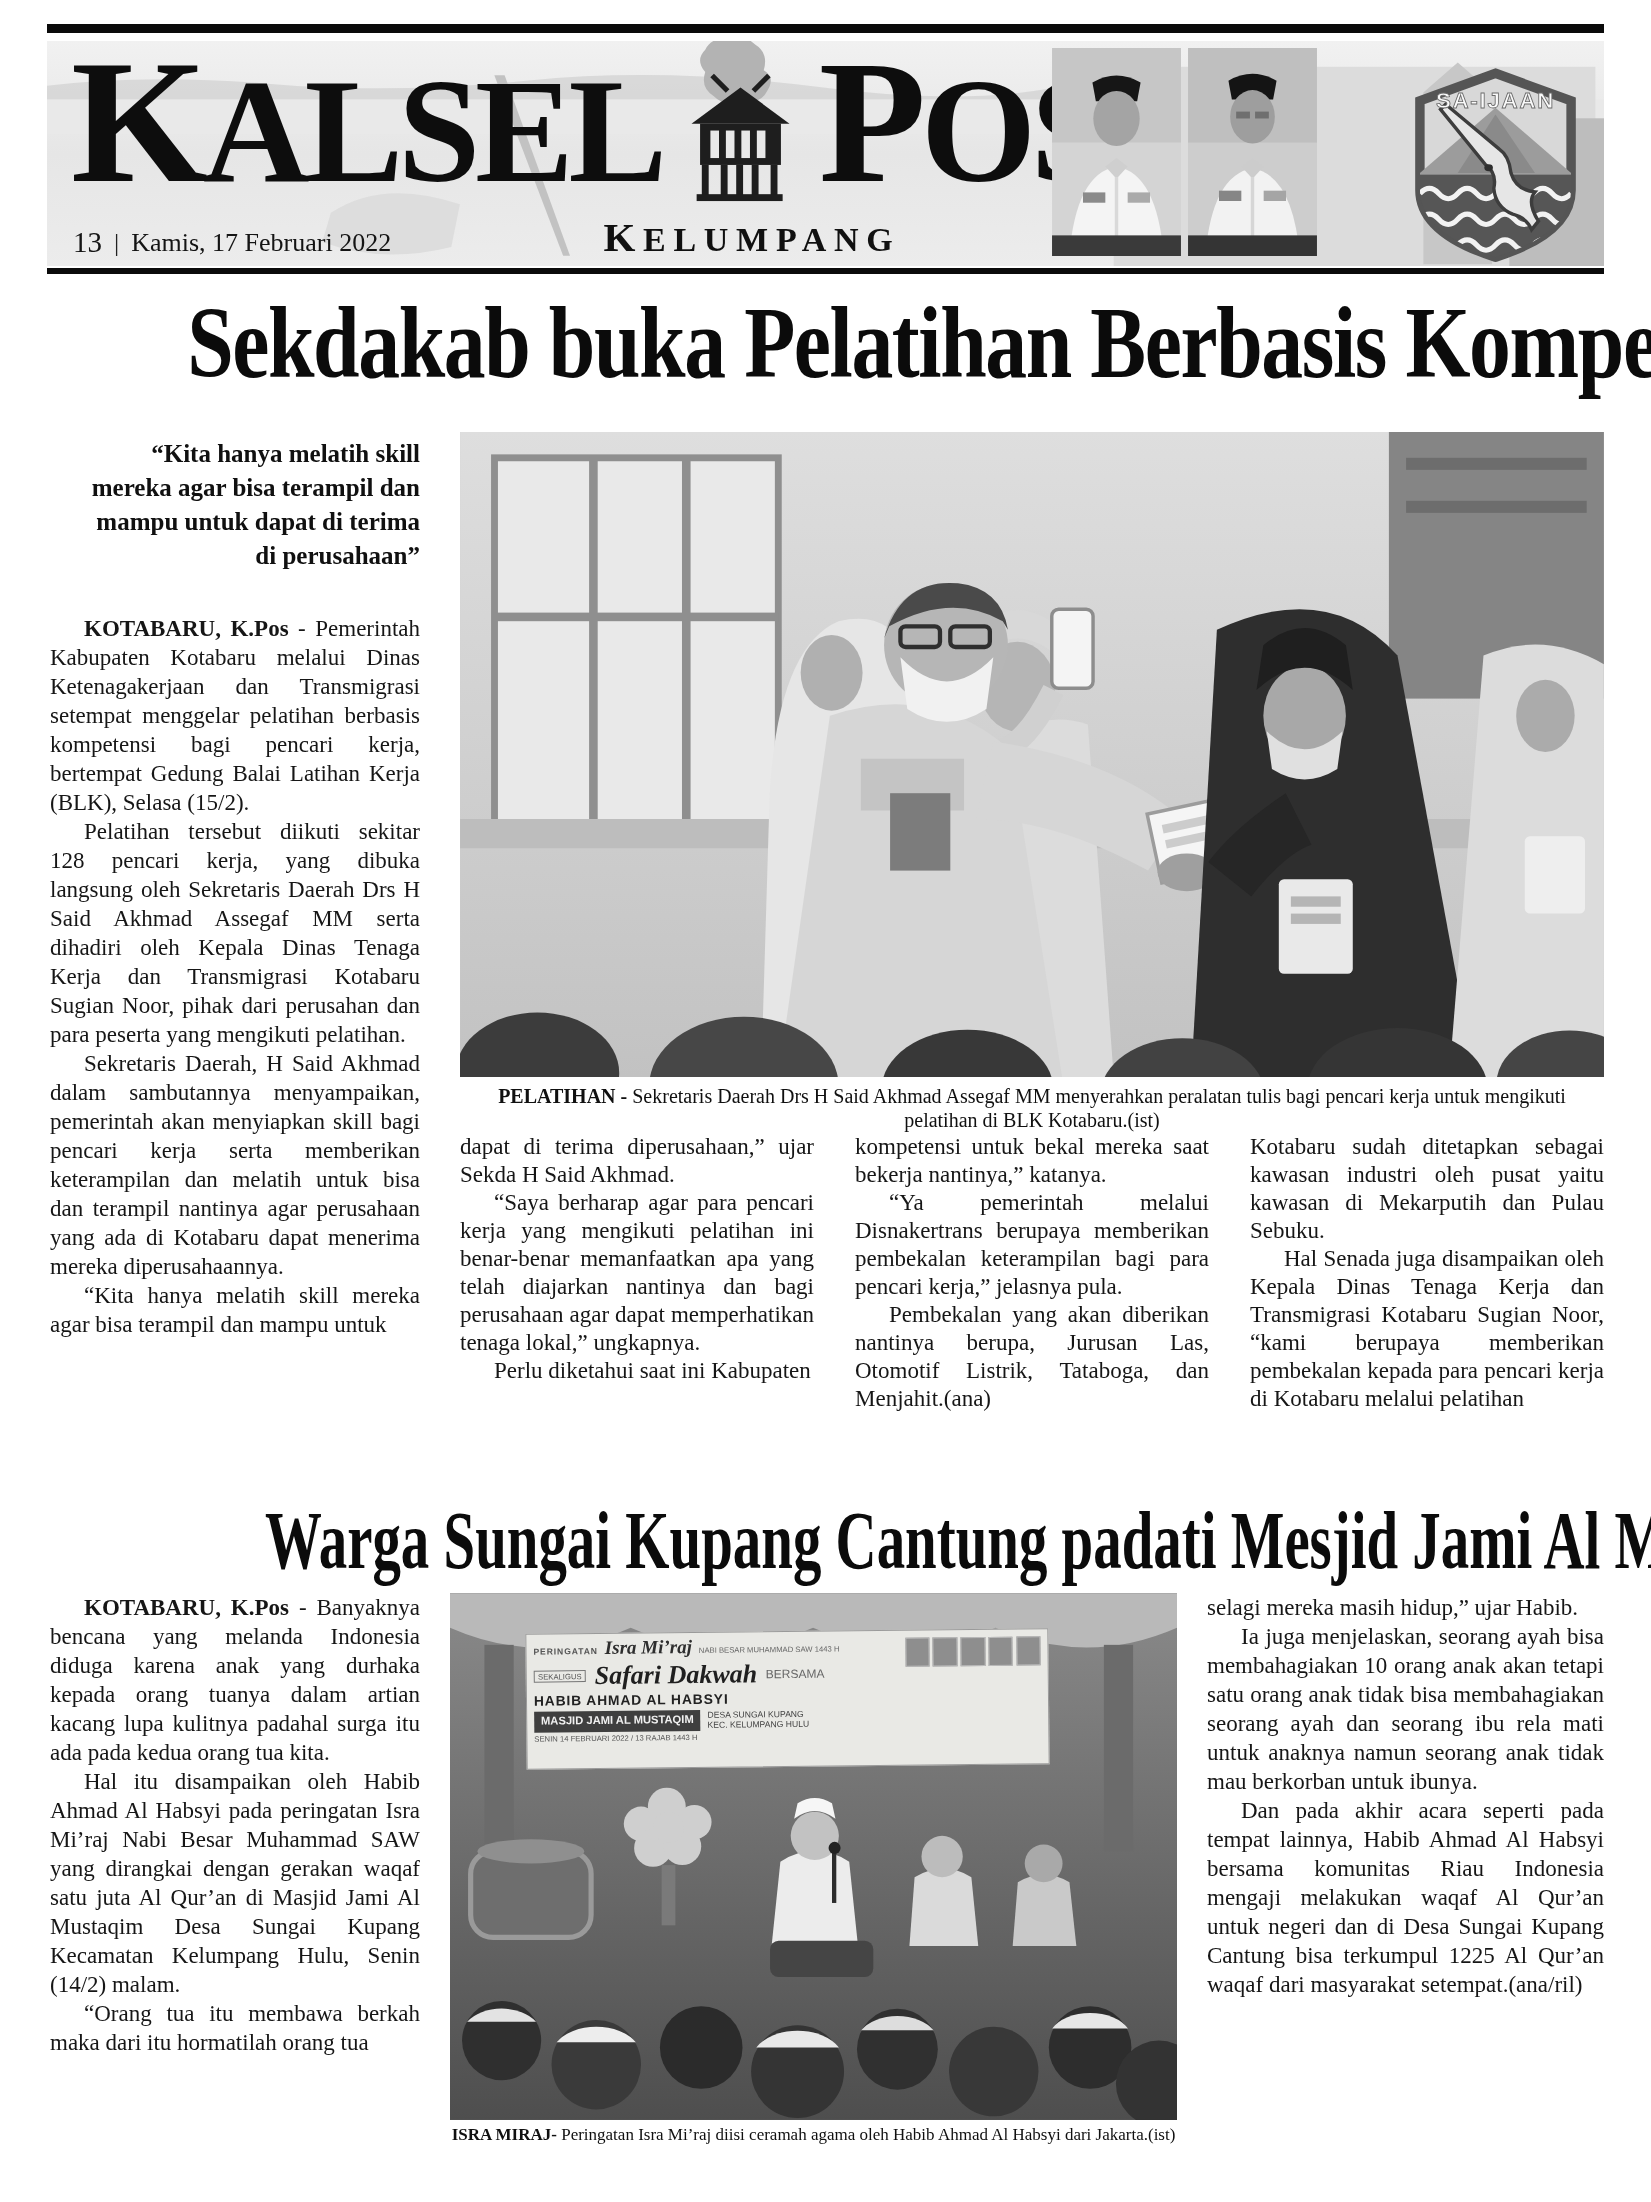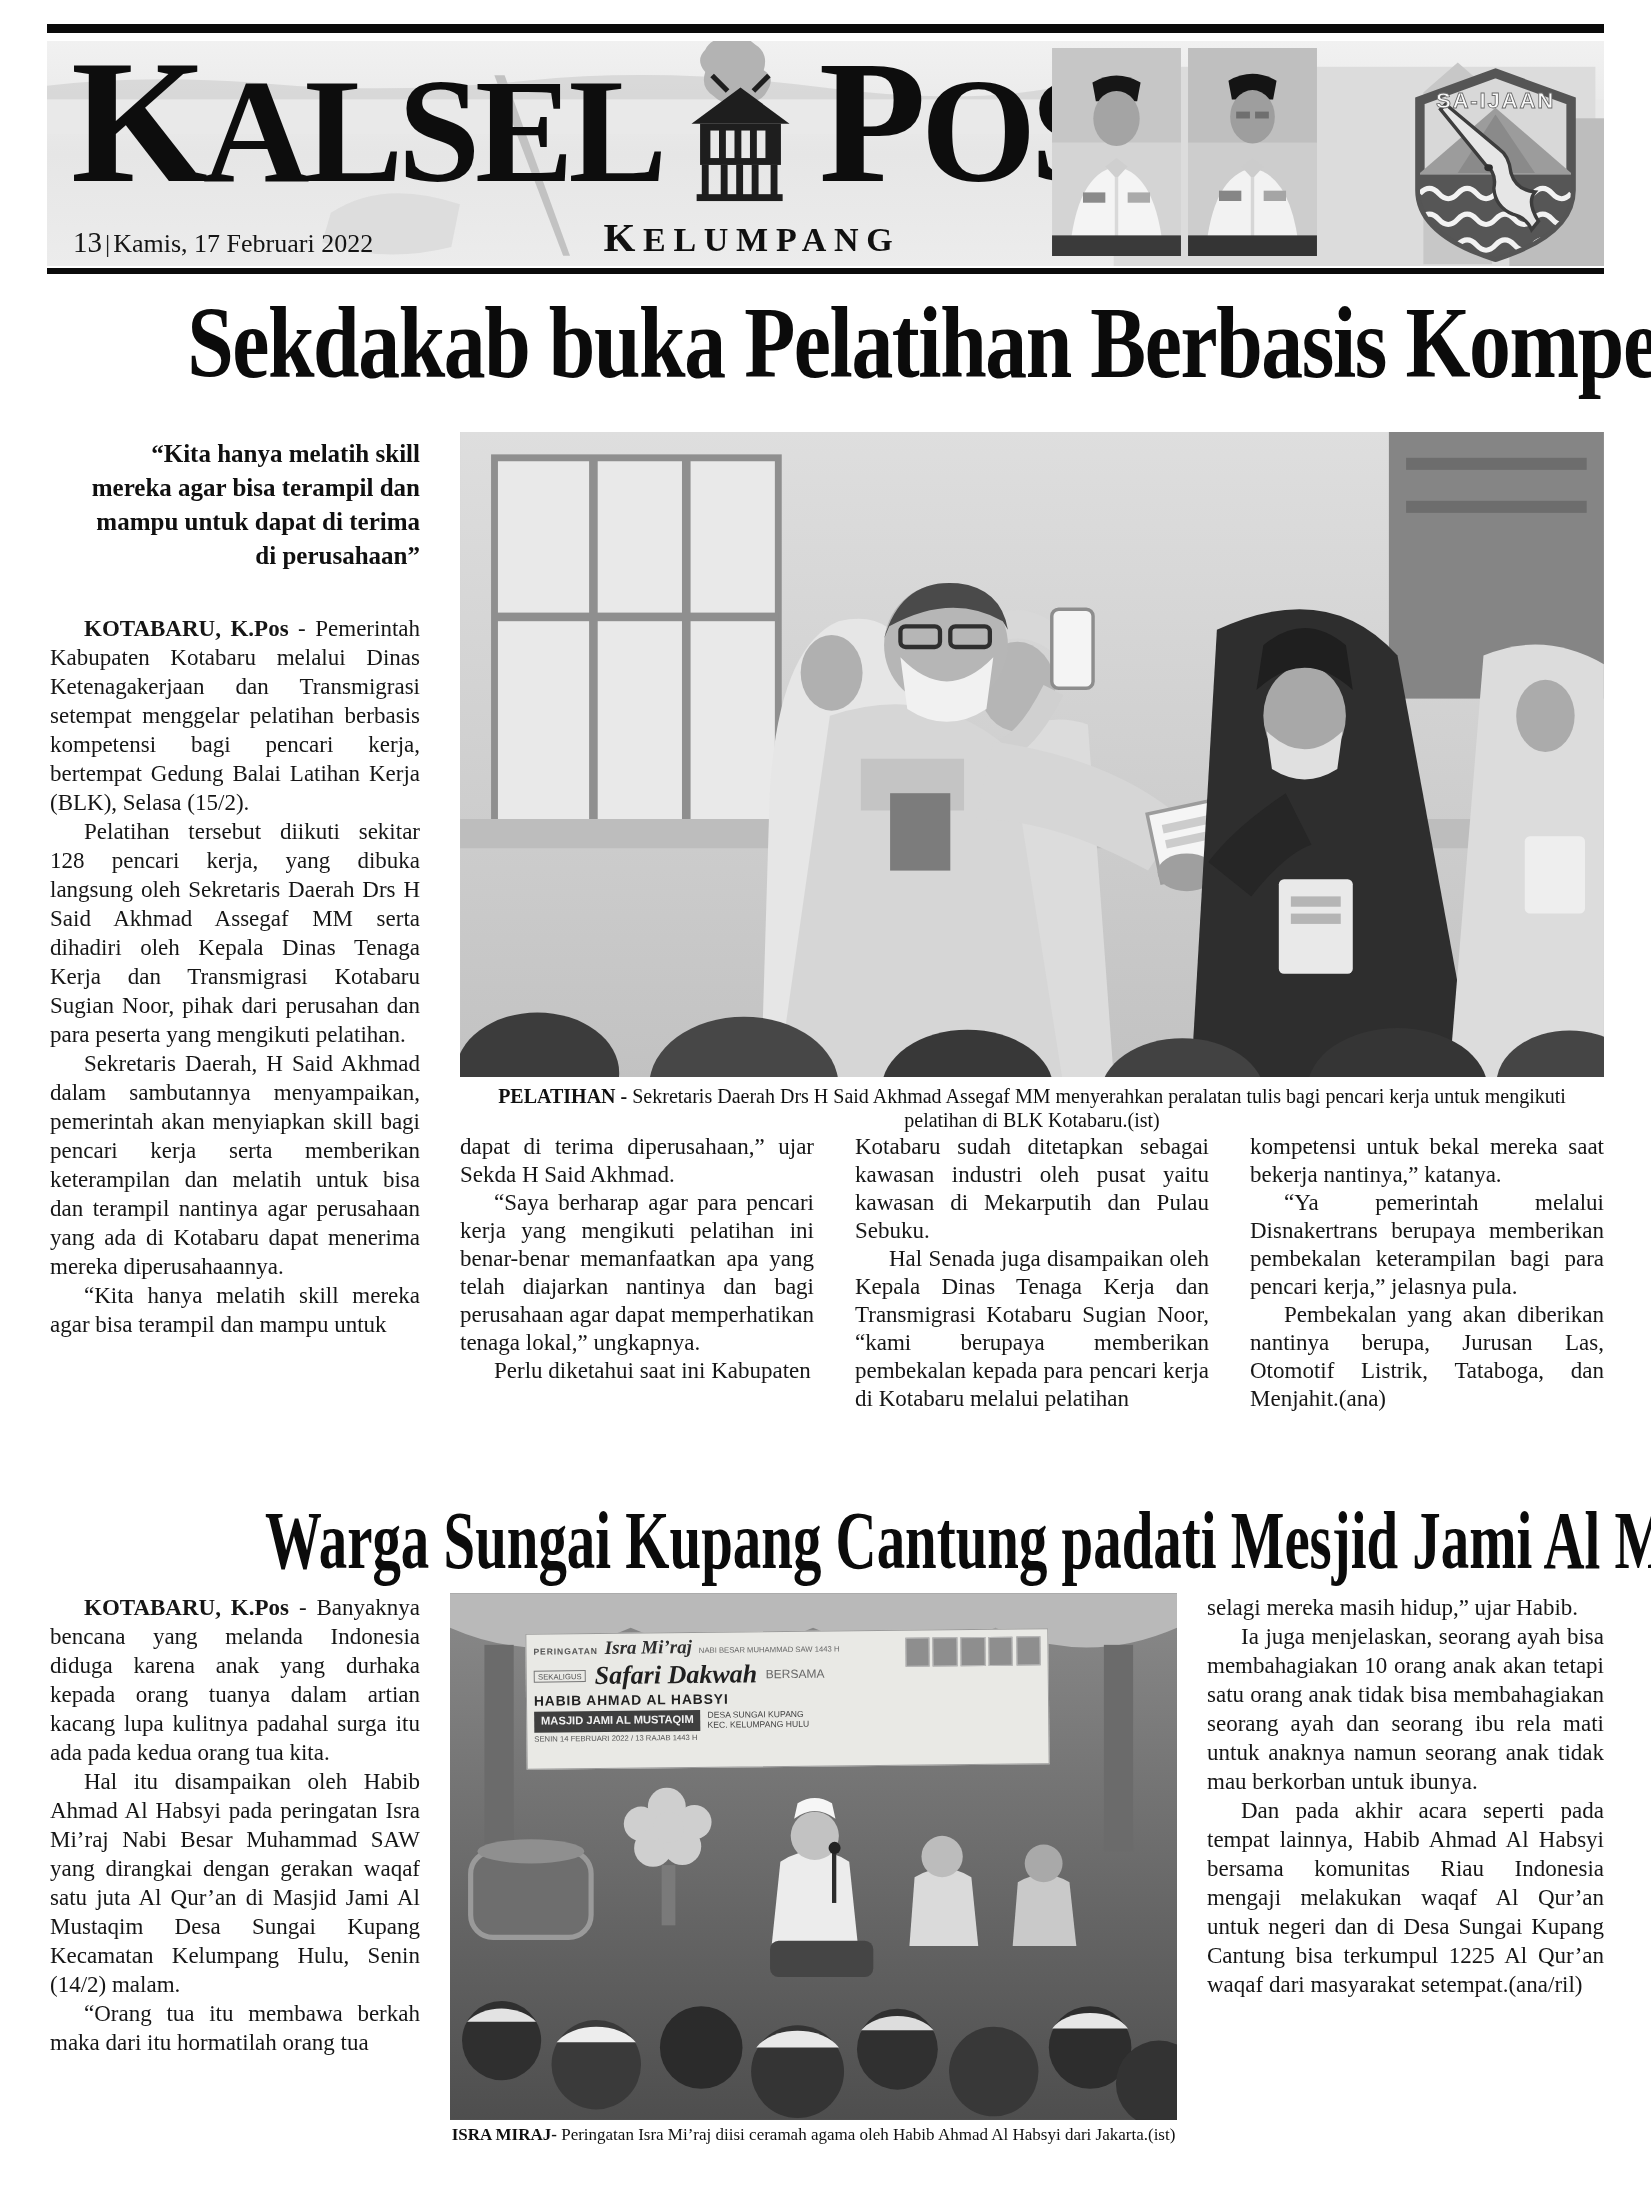--- a/index.html
+++ b/index.html
@@ -9,21 +9,21 @@
   .header-rule{position:absolute;left:47px;top:268px;width:1557px;height:6px;background:#0a0a0a;}
 
   
   .header{position:absolute;left:47px;top:41px;width:1557px;height:225px;overflow:hidden;}
   .header-bg{position:absolute;left:0;top:0;width:100%;height:100%;}
   .masthead-row{position:absolute;left:24px;top:-6.9px;display:flex;align-items:flex-start;gap:13.8px;}
   .mast-word{font-weight:bold;font-size:148px;line-height:1;letter-spacing:-5.2px;color:#0d0d0d;
              font-family:"Liberation Serif",serif;}
   .mast-word::first-letter{font-size:176px;}
   .mast-logo{display:inline-block;height:169px;margin-bottom:8.6px;}
-  .edition{position:absolute;left:26px;bottom:6.9px;font-size:26px;color:#141414;display:flex;align-items:flex-end;gap:3px;}
+  .edition{position:absolute;left:26px;bottom:6.9px;font-size:26px;color:#141414;display:flex;align-items:center;gap:12px;}
   .ed-num{font-size:29px;}
   .ed-sep{font-size:26px;color:#222;}
   .region{position:absolute;left:490px;bottom:5.2px;width:430px;text-align:center;font-weight:bold;
           font-size:34px;letter-spacing:7.7px;color:#101010;}
   .region::first-letter{font-size:41px;}
   .officials{position:absolute;left:1005px;top:6.9px;display:flex;gap:6.9px;}
   .badge{position:absolute;right:19px;top:22.4px;width:179px;height:201px;}
 
   
   .headline1{position:absolute;left:47px;top:289px;width:1557px;margin:0;text-align:center;}
@@ -264,27 +264,27 @@
       </figure>
       <figcaption class="caption"><b class="lead-b">PELATIHAN -</b><span> Sekretaris Daerah Drs H Said Akhmad Assegaf MM menyerahkan peralatan tulis bagi pencari kerja untuk mengikuti pelatihan di BLK Kotabaru.(ist)</span></figcaption>
 
       <div class="threecol">
         <div class="tcol">
           <p class="noindent">dapat di terima diperusahaan,” ujar Sekda H Said Akhmad.</p>
           <p>“Saya berharap agar para pencari kerja yang mengikuti pelatihan ini benar-benar memanfaatkan apa yang telah diajarkan nantinya dan bagi perusahaan agar dapat memperhatikan tenaga lokal,” ungkapnya.</p>
           <p>Perlu diketahui saat ini Kabupaten</p>
         </div>
         <div class="tcol">
-          <p class="noindent">Kotabaru sudah ditetapkan sebagai kawasan industri oleh pusat yaitu kawasan di Mekarputih dan Pulau Sebuku.</p>
-          <p>Hal Senada juga disampaikan oleh Kepala Dinas Tenaga Kerja dan Transmigrasi Kotabaru Sugian Noor, “kami berupaya memberikan pembekalan kepada para pencari kerja di Kotabaru melalui pelatihan</p>
-        </div>
-        <div class="tcol">
           <p class="noindent">kompetensi untuk bekal mereka saat bekerja nantinya,” katanya.</p>
           <p>“Ya pemerintah melalui Disnakertrans berupaya memberikan pembekalan keterampilan bagi para pencari kerja,” jelasnya pula.</p>
           <p>Pembekalan yang akan diberikan nantinya berupa, Jurusan Las, Otomotif Listrik, Tataboga, dan Menjahit.(ana)</p>
+        </div>
+        <div class="tcol">
+          <p class="noindent">Kotabaru sudah ditetapkan sebagai kawasan industri oleh pusat yaitu kawasan di Mekarputih dan Pulau Sebuku.</p>
+          <p>Hal Senada juga disampaikan oleh Kepala Dinas Tenaga Kerja dan Transmigrasi Kotabaru Sugian Noor, “kami berupaya memberikan pembekalan kepada para pencari kerja di Kotabaru melalui pelatihan</p>
         </div>
       </div>
     </div>
   </section>
 
   <h2 class="headline2">
     <span class="hl-inner2">Warga Sungai Kupang Cantung padati Mesjid Jami Al Mustaqim</span>
   </h2>
 
   <section class="section2 bodytext">

